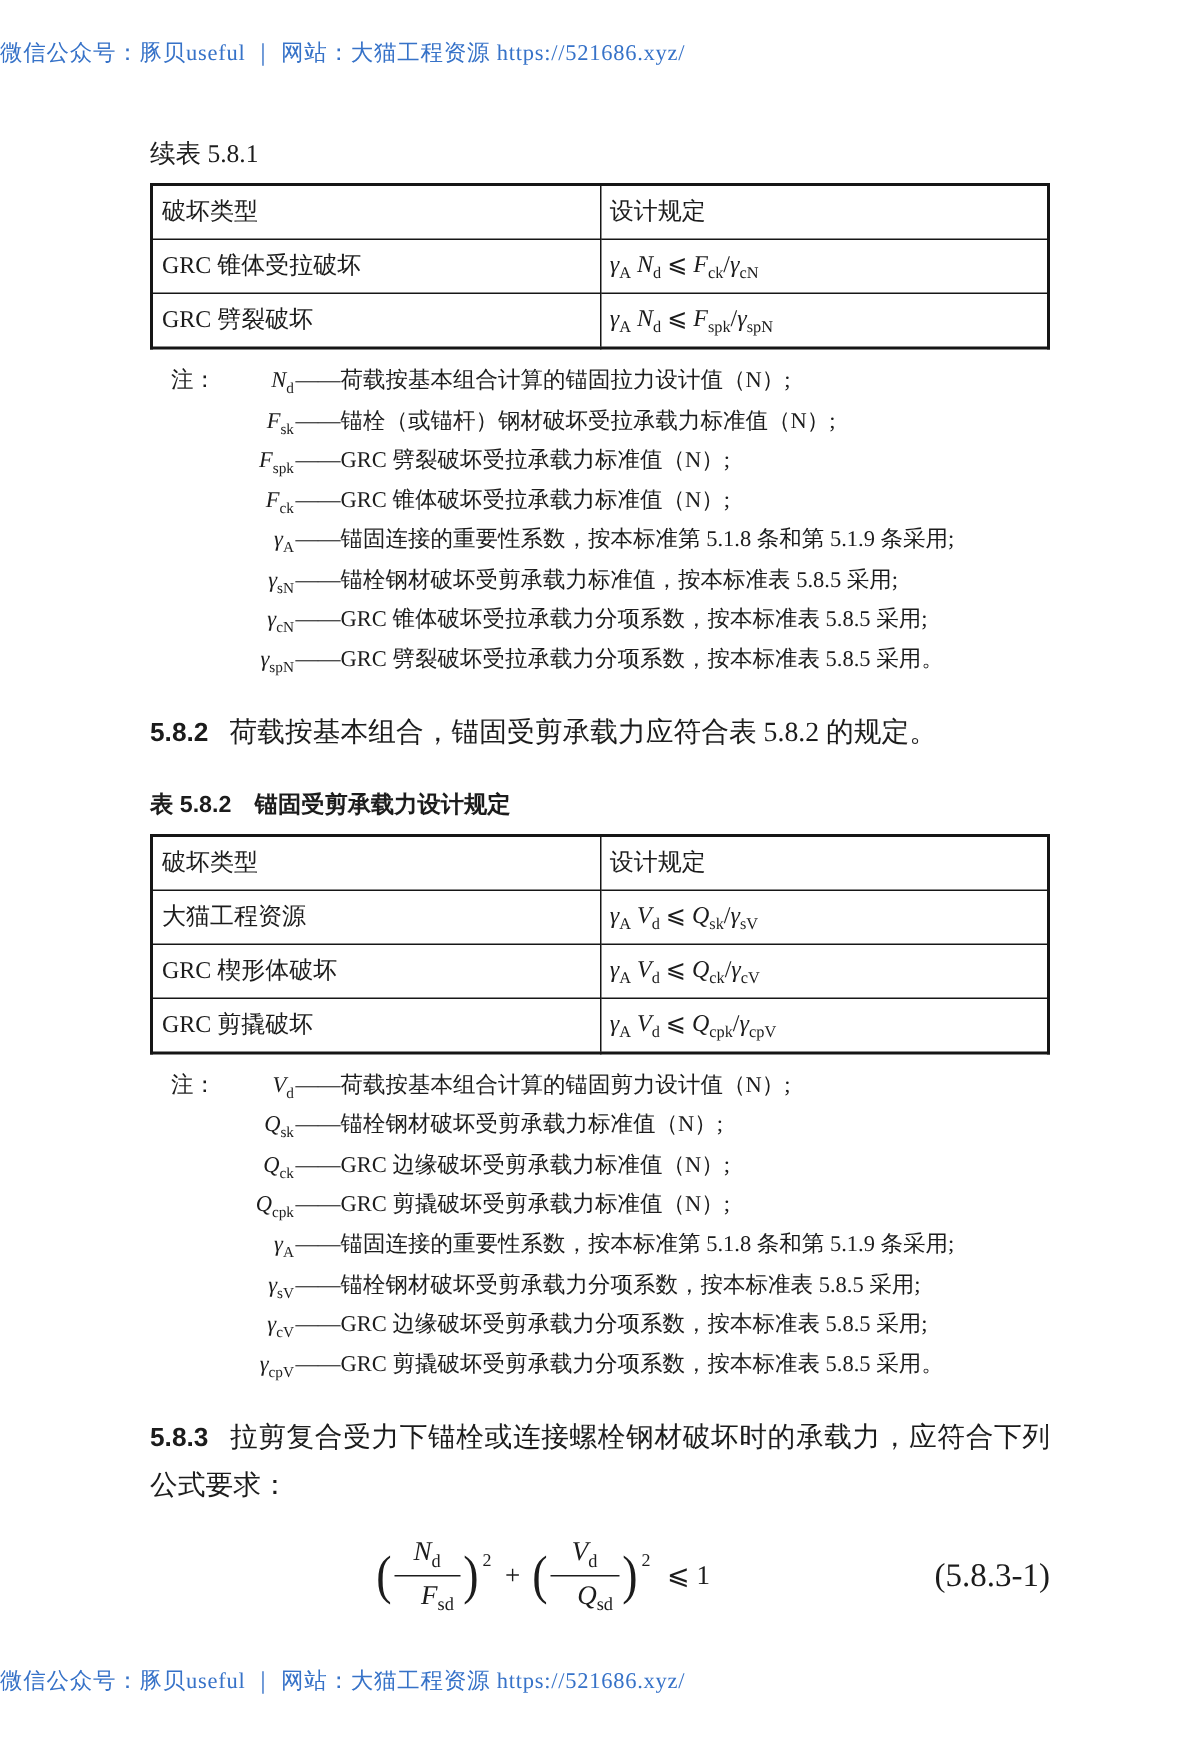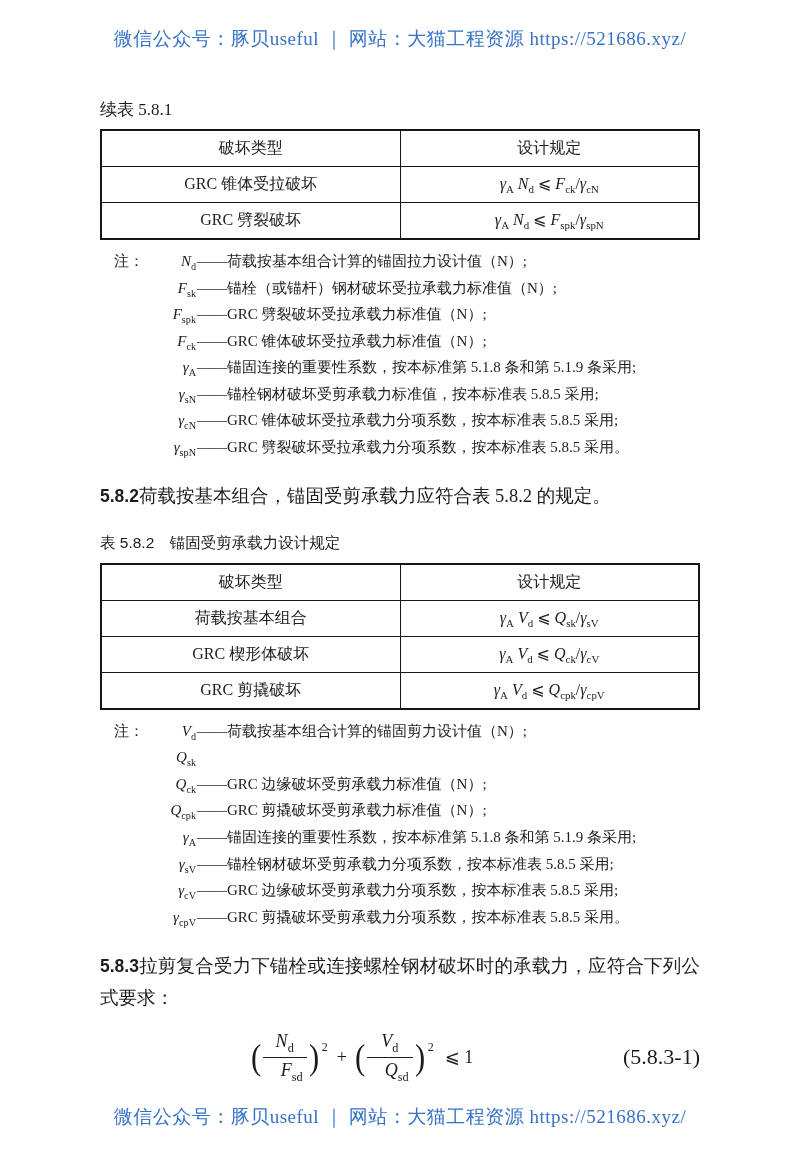--- a/index.html
+++ b/index.html
@@ -2,53 +2,53 @@
 <html><head>
 <meta charset="utf-8">
 <style>
   html,body{margin:0;padding:0;}
   body{
     width:800px;height:1158px;position:relative;background:#ffffff;
     font-family:"Liberation Serif","DejaVu Serif",serif;color:#1c1c1c;
     overflow:hidden;
   }
   .watermark{
-    color:#3672c8;font-size:19px;text-align:center;letter-spacing:.5px;
+    color:#3672c8;font-size:15px;text-align:left;letter-spacing:.5px;
     white-space:nowrap;
   }
   .watermark.top{padding-top:26px;}
   .watermark.bottom{position:absolute;left:0;right:0;bottom:28px;}
   .content{padding:0 100px;}
   .tbl-caption{
     text-align:left;font-size:17px;margin:46px 0 8px;
   }
   .tbl-caption.bold{
     font-family:"Liberation Sans","DejaVu Sans",sans-serif;
-    font-weight:normal;font-size:15.5px;margin:20px 0 9px;
+    font-weight:bold;font-size:15.5px;margin:20px 0 9px;
   }
   table.spec-table{
     width:100%;border-collapse:collapse;border:2px solid #161616;
     table-layout:fixed;
   }
   table.spec-table th,table.spec-table td{
-    border:1px solid #161616;text-align:center;font-weight:normal;
+    border:1px solid #161616;text-align:left;font-weight:normal;
     font-size:16px;height:33px;padding:1px 6px;
   }
   .formula .v{font-style:italic;}
   .formula sub{font-size:.68em;font-style:normal;}
   .formula .op{font-style:normal;}
   .notes{margin:9px 0 0 14px;font-size:15px;line-height:1.72;}
   .note-row{display:flex;align-items:baseline;}
   .note-label{width:34px;flex:none;}
   .note-sym{width:48px;flex:none;text-align:right;white-space:nowrap;}
   .note-desc{flex:1;margin-left:1px;}
   .section-para{
     font-size:18.5px;line-height:1.7;margin:20px 0 0;text-align:justify;
   }
-  .section-num{font-weight:bold;font-family:"Liberation Sans","DejaVu Sans",sans-serif;font-size:17.5px;}
+  .section-num{font-weight:bold;margin-right:14px;font-family:"Liberation Sans","DejaVu Sans",sans-serif;font-size:17.5px;}
   .equation{display:flex;align-items:center;margin:16px 0 0;font-size:18px;}
   .eq-center{flex:1;display:flex;justify-content:center;align-items:center;gap:1px;}
   .frac{display:inline-block;text-align:center;line-height:1.25;}
   .frac .num{display:block;border-bottom:1.4px solid #1c1c1c;padding:0 4px 1px;}
   .frac .den{display:block;padding:1px 4px 0;margin-left:14px;}
   .paren{font-size:36px;font-weight:300;line-height:1;transform:scaleX(.85);display:inline-block;}
   sup.exp{font-size:12px;margin:0 2px 0 1px;transform:translateY(-10px);display:inline-block;}
   .plus{margin:0 6px;}
   .eq-tail{margin-left:8px;}
   .eq-number{font-size:22px;}
@@ -126,21 +126,21 @@
 
   <div class="tbl-caption bold">表 5.8.2　锚固受剪承载力设计规定</div>
 
   <table class="spec-table">
     <tbody>
       <tr>
         <th>破坏类型</th>
         <th>设计规定</th>
       </tr>
       <tr>
-        <td>荷载按基本组合</td>
+        <td>大猫工程资源</td>
         <td class="formula"><span class="v">γ</span><sub>A</sub><span class="v"> V</span><sub>d</sub><span class="op"> ⩽ </span><span class="v">Q</span><sub>sk</sub><span class="op">/</span><span class="v">γ</span><sub>sV</sub></td>
       </tr>
       <tr>
         <td>GRC 楔形体破坏</td>
         <td class="formula"><span class="v">γ</span><sub>A</sub><span class="v"> V</span><sub>d</sub><span class="op"> ⩽ </span><span class="v">Q</span><sub>ck</sub><span class="op">/</span><span class="v">γ</span><sub>cV</sub></td>
       </tr>
       <tr>
         <td>GRC 剪撬破坏</td>
         <td class="formula"><span class="v">γ</span><sub>A</sub><span class="v"> V</span><sub>d</sub><span class="op"> ⩽ </span><span class="v">Q</span><sub>cpk</sub><span class="op">/</span><span class="v">γ</span><sub>cpV</sub></td>
       </tr>
@@ -149,20 +149,21 @@
 
   <div class="notes">
     <div class="note-row">
       <span class="note-label">注：</span>
       <span class="note-sym formula"><span class="v">V</span><sub>d</sub></span>
       <span class="note-desc">——荷载按基本组合计算的锚固剪力设计值（N）;</span>
     </div>
     <div class="note-row">
       <span class="note-label"></span>
       <span class="note-sym formula"><span class="v">Q</span><sub>sk</sub></span>
+      <span class="note-desc">——锚栓钢材破坏受剪承载力标准值（N）;</span>
     </div>
     <div class="note-row">
       <span class="note-label"></span>
       <span class="note-sym formula"><span class="v">Q</span><sub>ck</sub></span>
       <span class="note-desc">——GRC 边缘破坏受剪承载力标准值（N）;</span>
     </div>
     <div class="note-row">
       <span class="note-label"></span>
       <span class="note-sym formula"><span class="v">Q</span><sub>cpk</sub></span>
       <span class="note-desc">——GRC 剪撬破坏受剪承载力标准值（N）;</span>

